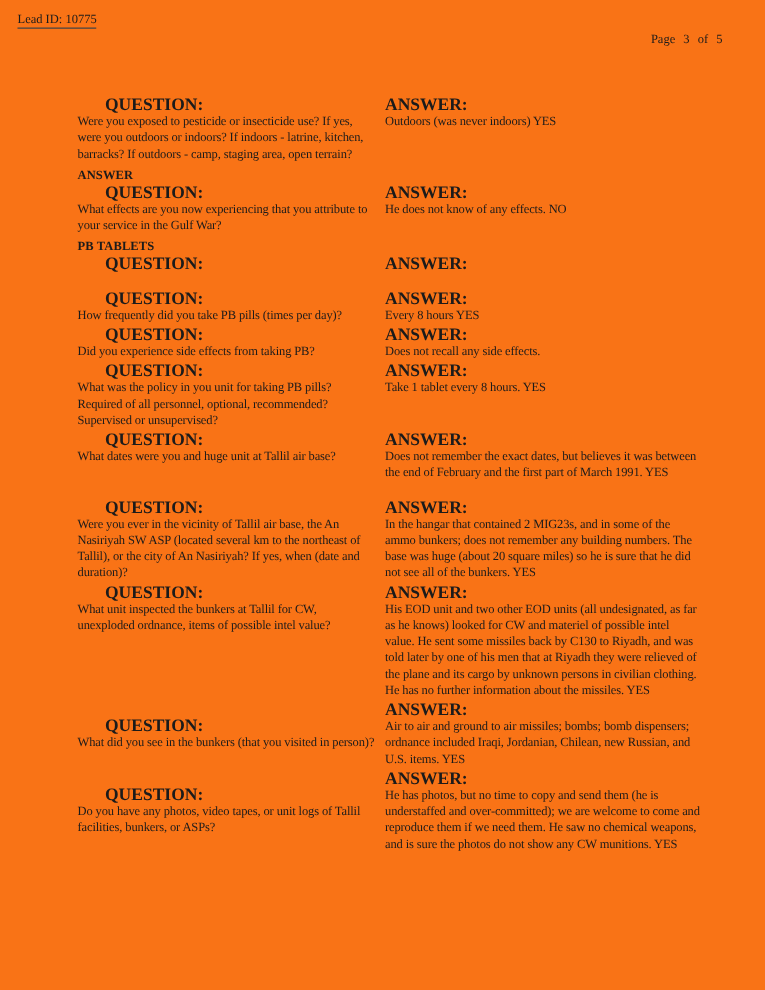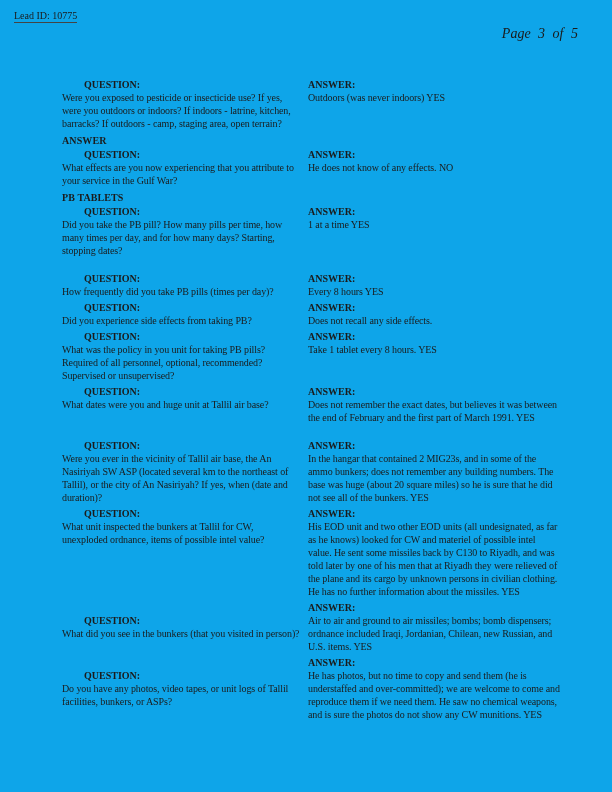--- a/index.html
+++ b/index.html
@@ -6,34 +6,33 @@
   html, body { background: #ffffff; }
   body {
     width: 612px; height: 792px;
     font-family: "Liberation Serif", serif;
     color: #1b1b1b;
     position: relative;
   }
   .page {
     position: relative;
     width: 612px; height: 792px;
-    background: #0ea5e9;
+    background: #f97316;
     overflow: hidden;
   }
   .lead-id {
     position: absolute; top: 10px; left: 14px;
     font-size: 10px;
     border-bottom: 1px solid #444;
     padding-bottom: 1px;
   }
   .page-num {
     position: absolute; top: 26px; right: 34px;
-    font-size: 14px;
+    font-size: 10px;
     word-spacing: 4px;
-    font-style: italic;
   }
   .content {
     position: absolute;
     top: 78px; left: 62px; right: 34px;
   }
   .section-heading {
     font-weight: bold;
     font-size: 10px;
     margin: 5px 0 2px 0;
     letter-spacing: 0.1px;
@@ -50,21 +49,21 @@
     flex: none;
   }
   .q-col.q-offset { padding-top: 13px; }
   .a-col {
     width: 252px;
     flex: none;
     font-family: Liberation Serif, serif;
   }
   .qa-label {
     font-weight: bold;
-    font-size: 10px;
+    font-size: 14px;
     line-height: 13px;
   }
   .q-col .qa-label { padding-left: 22px; }
   .qa-text {
     font-size: 10px;
     line-height: 13px;
     letter-spacing: -0.1px;
   }
 </style>
 </head>
@@ -92,25 +91,23 @@
         </div>
         <div class="a-col">
           <div class="qa-label">ANSWER:</div>
           <div class="qa-text">He does not know of any effects. NO</div>
         </div>
       </div>
       <div class="section-heading">PB TABLETS</div>
       <div class="qa-row gap-after">
         <div class="q-col">
           <div class="qa-label">QUESTION:</div>
-          <div class="qa-text">Did you take the PB pill?  How many pills per time, how many times per day, and for how many days?  Starting, stopping dates?</div>
         </div>
         <div class="a-col">
           <div class="qa-label">ANSWER:</div>
-          <div class="qa-text">1 at a time YES</div>
         </div>
       </div>
       <div class="qa-row">
         <div class="q-col">
           <div class="qa-label">QUESTION:</div>
           <div class="qa-text">How frequently did you take PB pills (times per day)?</div>
         </div>
         <div class="a-col">
           <div class="qa-label">ANSWER:</div>
           <div class="qa-text">Every 8 hours YES</div>

